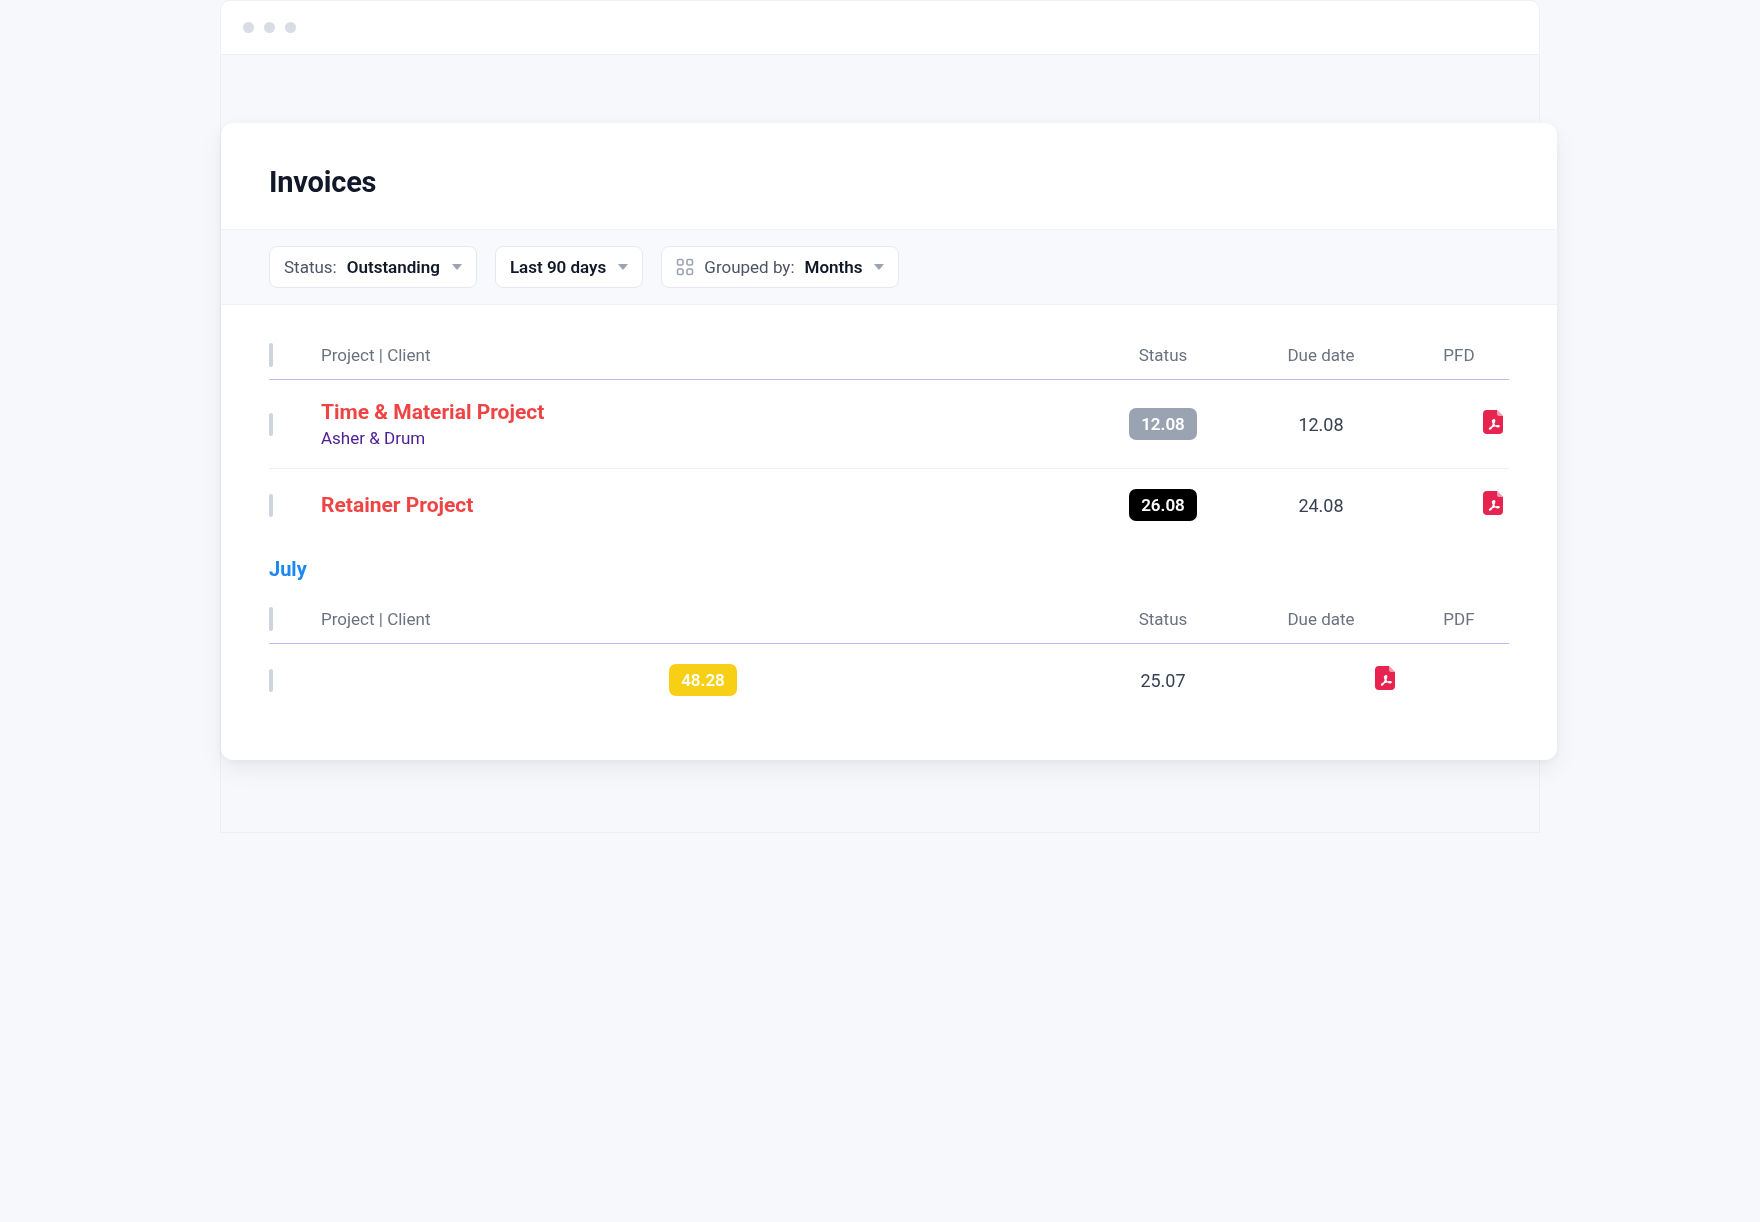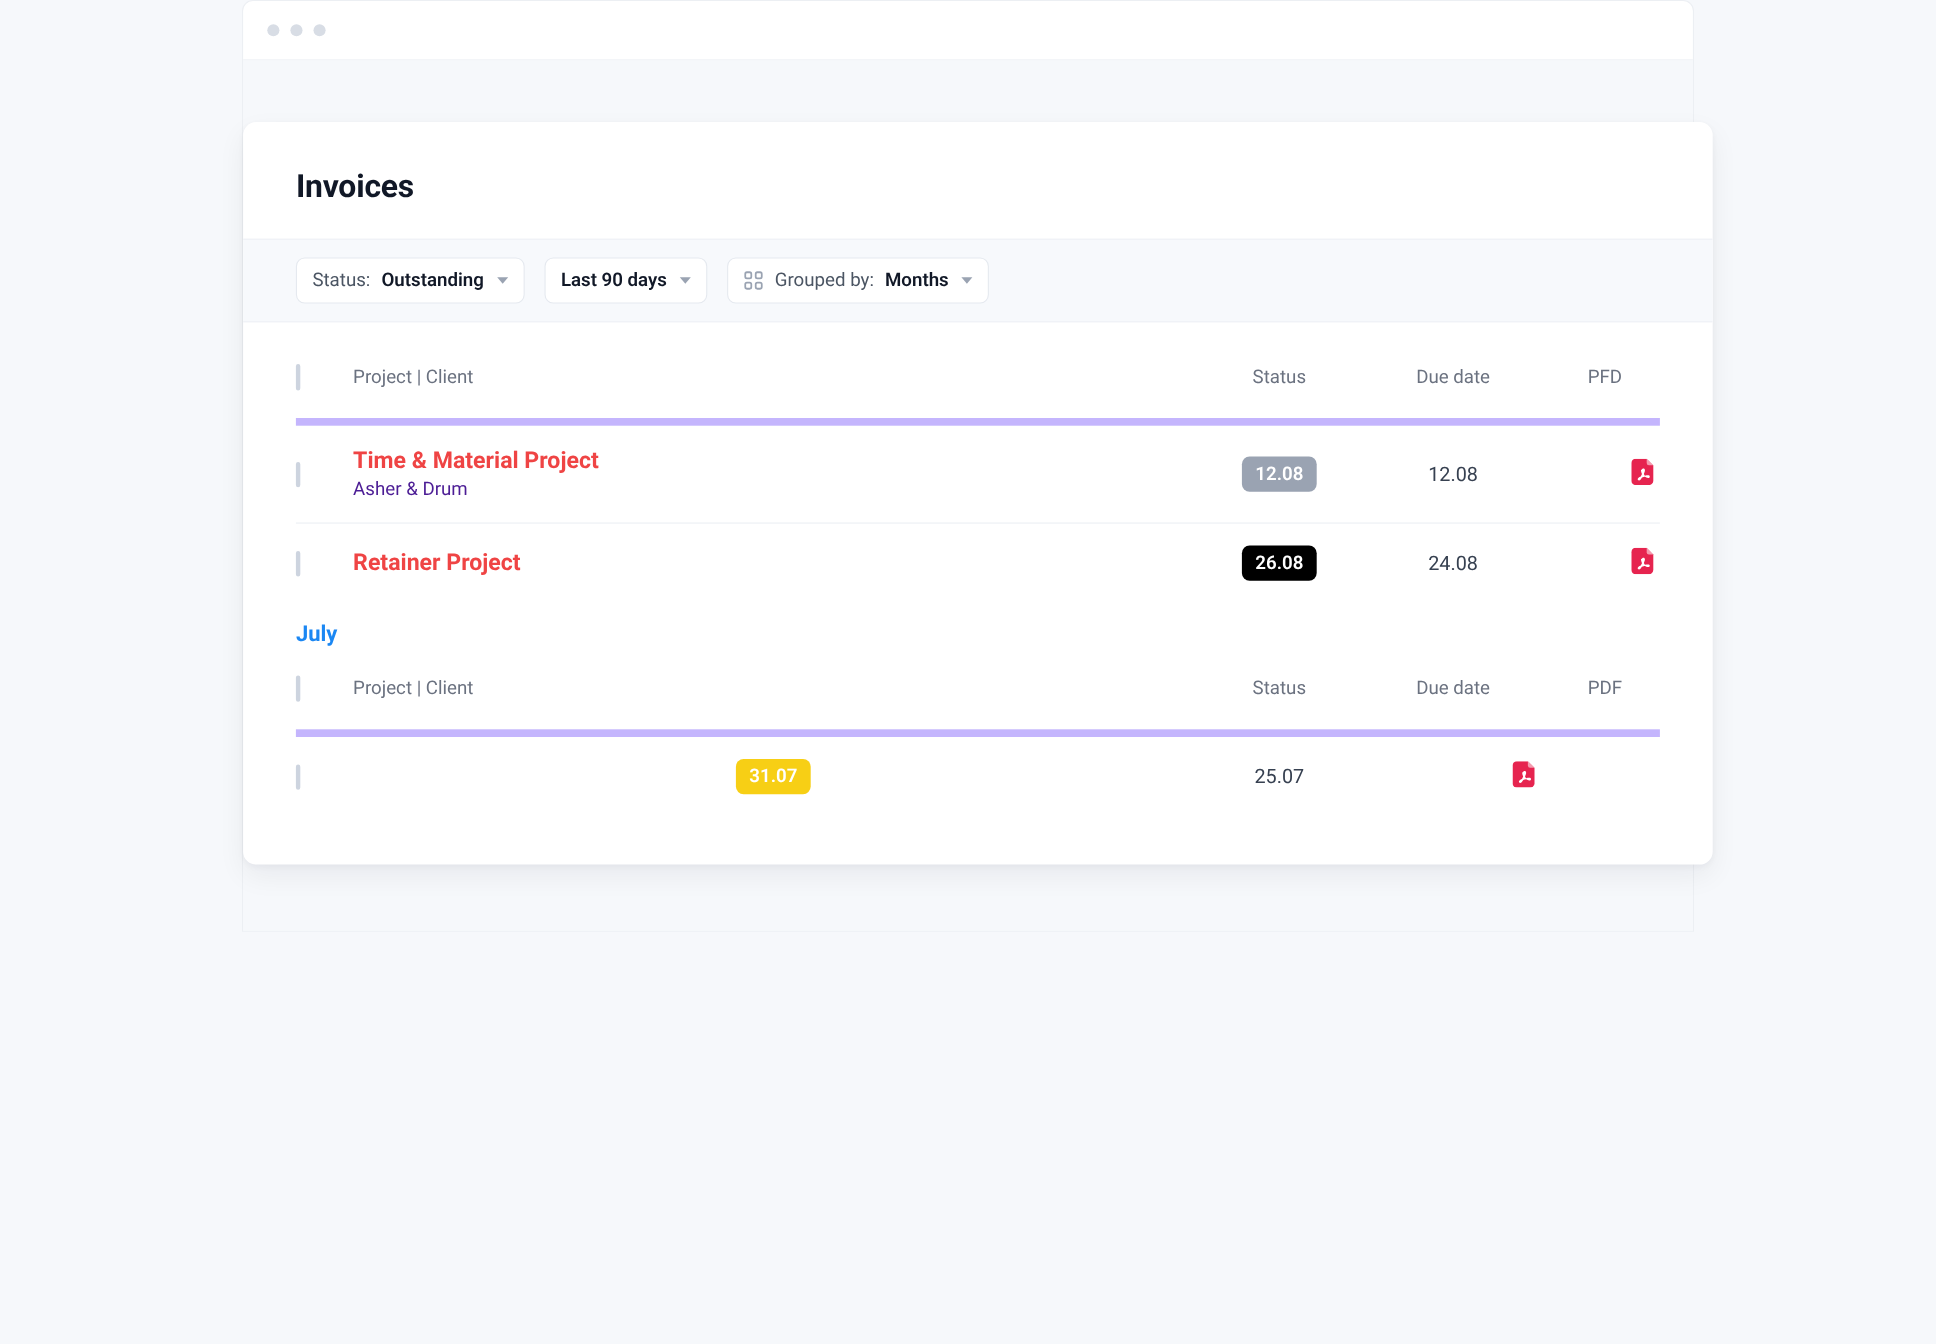--- a/index.html
+++ b/index.html
@@ -25,21 +25,21 @@
     gap: 10px;
     border-bottom: 1px solid #eceff3;
   }
   .dot { width: 11px; height: 11px; border-radius: 50%; background: #d8dde5; }
   .stage {
     background: #f6f8fb;
     padding: 56px 0 60px 0;
   }
   .card {
     width: 1336px;
-    margin: 0 auto;
+    margin: 12px auto;
     background: #fff;
     border-radius: 12px;
     box-shadow: 0 10px 25px rgba(15, 23, 42, 0.06), 0 2px 6px rgba(15,23,42,0.04);
     overflow: hidden;
   }
   .card-header {
     padding: 42px 48px 30px 48px;
   }
   .page-title {
     font-size: 29px;
@@ -84,22 +84,22 @@
     margin: 16px 0 18px 0;
   }
   .table { width: 100%; }
   .thead, .trow {
     display: grid;
     grid-template-columns: 44px 1fr 140px 160px 100px;
     align-items: center;
     column-gap: 8px;
   }
   .thead {
-    padding: 10px 0 27px 0;
-    border-bottom: 7px solid #c4b5fd;
+    padding: 10px 0 14px 0;
+    border-bottom: 1px solid #c4b5fd;
     color: #6b7280;
     font-size: 17px;
   }
   .trow {
     padding: 20px 0;
     border-bottom: 1px solid #eceff3;
   }
   .trow:last-child { border-bottom: none; }
   .checkbox {
     width: 20px; height: 20px;
@@ -219,21 +219,21 @@
             <div class="thead">
       <div><span class="checkbox"></span></div>
       <div>Project | Client</div>
       <div class="th-center">Status</div>
       <div class="th-center">Due date</div>
       <div class="th-center">PDF</div>
     </div>
             <div class="trow">
         <div><span class="checkbox"></span></div>
         <div class="td-center">
-          <span class="badge yellow">31.07</span>
+          <span class="badge yellow">48.28</span>
         </div>
         <div class="td-center due">25.07</div>
         <div class="pdf-cell"><span class="pdf-icon">
     <svg width="22" height="24" viewBox="0 0 22 24">
       <path fill="#e6244f" d="M4 0h10l6 6v14a4 4 0 0 1-4 4H4a4 4 0 0 1-4-4V4a4 4 0 0 1 4-4z"></path>
       <path fill="#fff" opacity="0.55" d="M14 0l6 6h-4a2 2 0 0 1-2-2V0z"></path>
       <path fill="#fff" d="M11 9c.8 0 1.4.6 1.4 1.4 0 1-.5 2.3-1 3.4 0 .1 1 1.6 1 1.6.9-.2 2.1-.3 2.8-.3 1 0 1.6.5 1.6 1.2 0 .7-.6 1.2-1.5 1.2-1 0-2.3-.6-3-1-.1 0-1.8.4-2.7.8-.8 1.4-1.7 2.5-2.6 2.5-.7 0-1.2-.5-1.2-1.1 0-.9 1.2-1.8 2.8-2.5l1.1-2.2c-.5-1.4-.9-2.8-.9-3.6C9.8 9.6 10.3 9 11 9z"></path>
     </svg>
   </span></div>
       </div>

